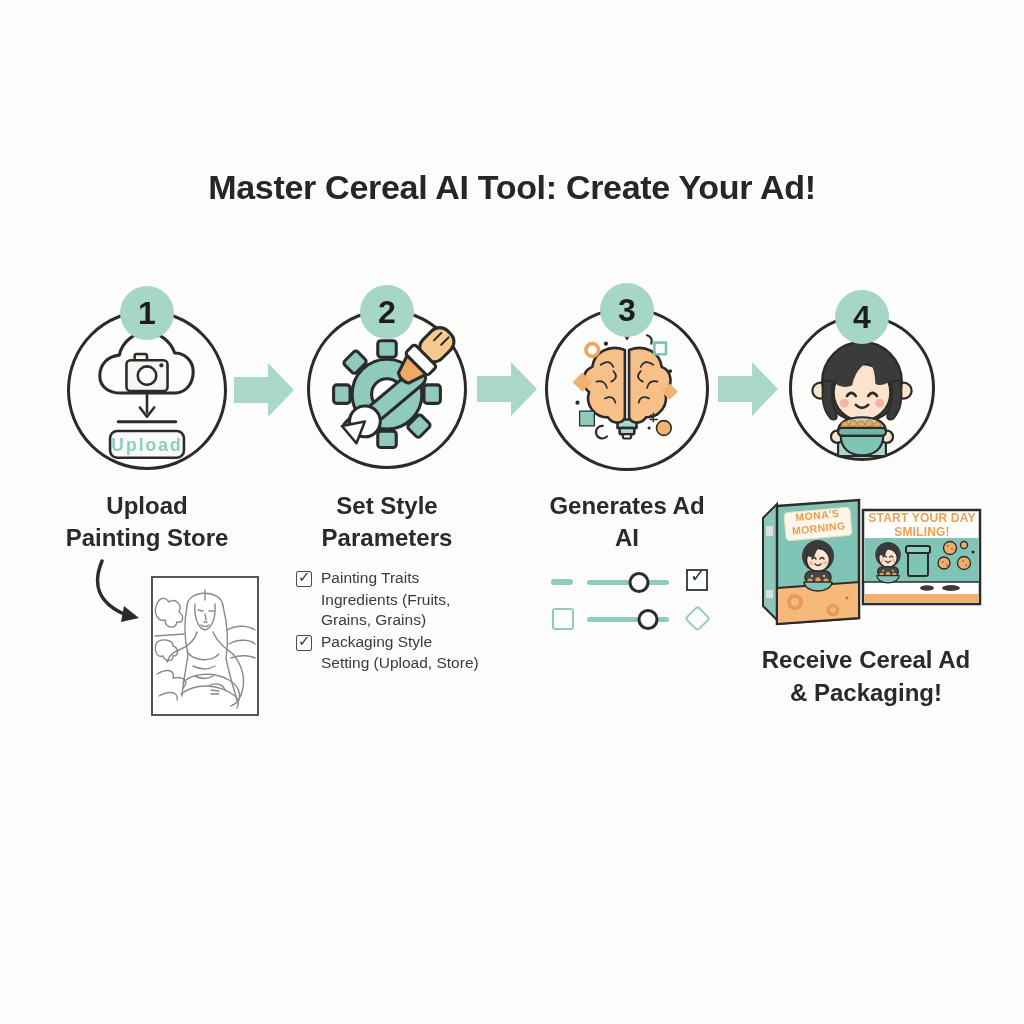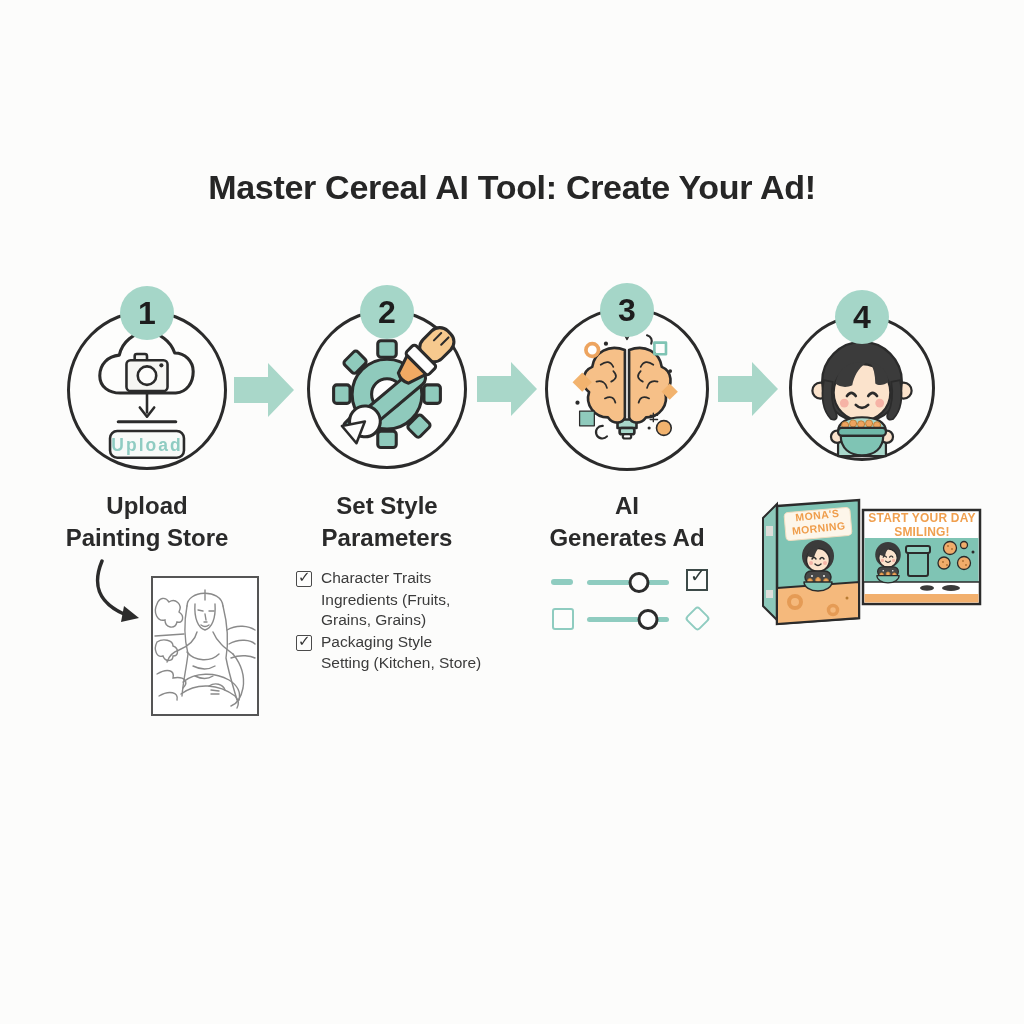--- a/index.html
+++ b/index.html
@@ -199,22 +199,22 @@
 
   <div class="step-label l1">
     <div>Upload</div>
     <div>Painting Store</div>
   </div>
   <div class="step-label l2">
     <div>Set Style</div>
     <div>Parameters</div>
   </div>
   <div class="step-label l3">
+    <div>Generates Ad</div>
     <div>AI</div>
-    <div>Generates Ad</div>
   </div>
 
   <svg class="mona-arrow" viewBox="0 0 60 76">
     <path d="M14,4 C4,28 10,46 38,58" fill="none" stroke="#2b2b2b" stroke-width="3.5" stroke-linecap="round"></path>
     <polygon points="36,49 51,61 33,65" fill="#2b2b2b"></polygon>
   </svg>
   <div class="mona-frame">
     <svg viewBox="0 0 104 136" fill="none" stroke="#8a8a8a" stroke-width="1.4" stroke-linecap="round">
       <path d="M2,58 L31,56"></path>
       <path d="M74,52 C84,46 96,48 102,52 M76,66 C86,60 98,62 102,66 M78,80 C88,76 98,78 102,80"></path>
@@ -234,33 +234,33 @@
       <path d="M80,76 C88,86 92,98 90,110 C88,120 84,126 78,128"></path>
       <path d="M30,104 C42,94 62,94 76,102 C84,107 88,114 86,122"></path>
       <path d="M28,116 C44,104 66,106 82,118 C86,122 86,126 84,130"></path>
       <path d="M56,108 C62,104 70,106 72,112 M58,112 l8,1 M58,116 l8,0"></path>
     </svg>
   </div>
 
   <div class="checklist">
     <div class="check-row">
       <span class="cbx"></span>
-      <span>Character Traits</span>
+      <span>Painting Traits</span>
     </div>
     <div class="check-row">
       <span class="cbx-spacer"></span>
       <span>Ingredients (Fruits, Grains, Grains)</span>
     </div>
     <div class="check-row">
       <span class="cbx"></span>
       <span>Packaging Style</span>
     </div>
     <div class="check-row">
       <span class="cbx-spacer"></span>
-      <span>Setting (Kitchen, Store)</span>
+      <span>Setting (Upload, Store)</span>
     </div>
   </div>
 
   <div class="sliders">
     <div class="slider-row">
       <span class="dash-ic"></span>
       <span class="track">
         <span class="knob" style="left:63%"></span>
       </span>
       <span class="darkcb"></span>
@@ -334,14 +334,18 @@
 
   <div class="box-title">
     <div>MONA'S</div>
     <div>MORNING</div>
   </div>
   <div class="banner-headline">
     <div>START YOUR DAY</div>
     <div class="ln2">SMILING!</div>
   </div>
 
+  <div class="result-label">
+    <div>Receive Cereal Ad</div>
+    <div>&amp; Packaging!</div>
+  </div>
 
 </div>
 
 </body></html>

